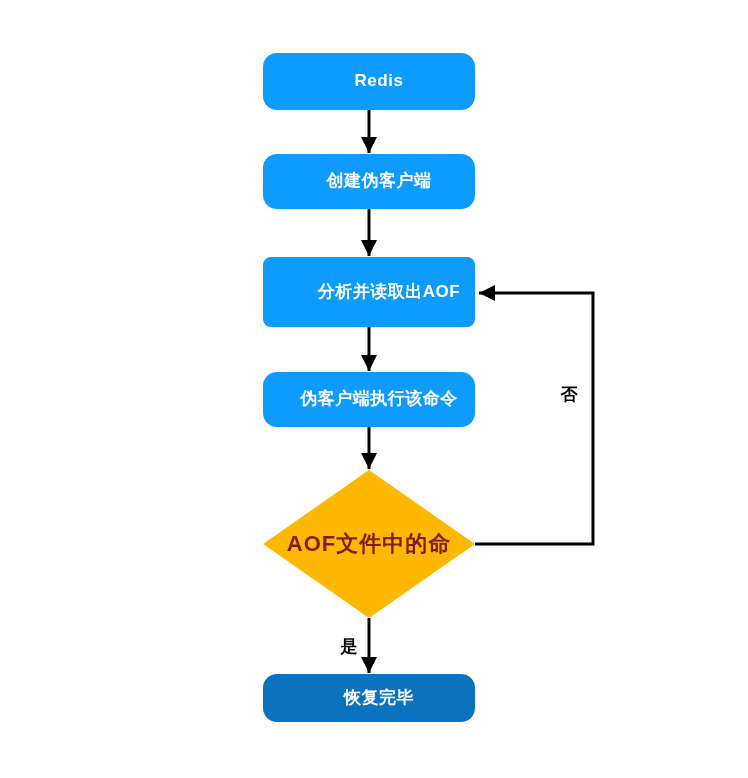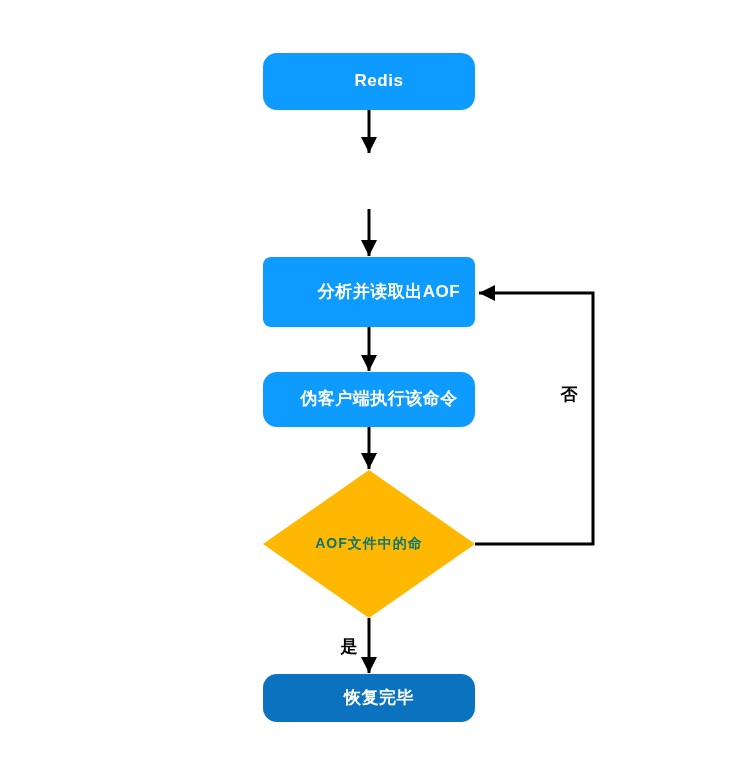--- a/index.html
+++ b/index.html
@@ -59,23 +59,23 @@
   .diamond-shape polygon { fill: #feb801; }
   .diamond-text {
     position: absolute;
     left: 0; top: 0;
     width: 100%; height: 100%;
     display: flex;
     flex-direction: column;
     align-items: center;
     justify-content: center;
     text-align: center;
-    color: #0f766e;
+    color: #7f1d1d;
     font-weight: bold;
-    font-size: 14px;
+    font-size: 22px;
     line-height: 1.55;
     letter-spacing: 1px;
   }
   .edge-label {
     position: absolute;
     width: 40px;
     text-align: center;
     color: #000000;
     font-weight: bold;
     font-size: 17px;
@@ -99,20 +99,23 @@
     <path class="edge" d="M369,327 L369,371" marker-end="url(#arrowhead)"></path>
     <path class="edge" d="M369,427 L369,469" marker-end="url(#arrowhead)"></path>
     <path class="edge" d="M369,618 L369,673" marker-end="url(#arrowhead)"></path>
     <path class="edge" d="M475,544 L593,544 L593,293 L479,293" marker-end="url(#arrowhead)"></path>
   </svg>
 
   <div class="node node-redis">
     <span>Redis</span>
   </div>
 
+  <div class="node node-create-client">
+    <span>创建伪客户端</span>
+  </div>
 
   <div class="node node-read-aof">
     <span>
       <span>分析并读取出AOF</span>
     </span>
   </div>
 
   <div class="node node-exec-command">
     <span>伪客户端执行该命令</span>
   </div>

